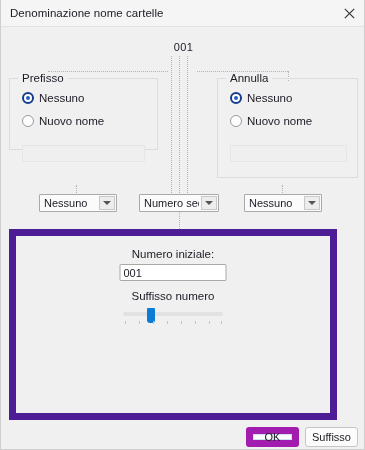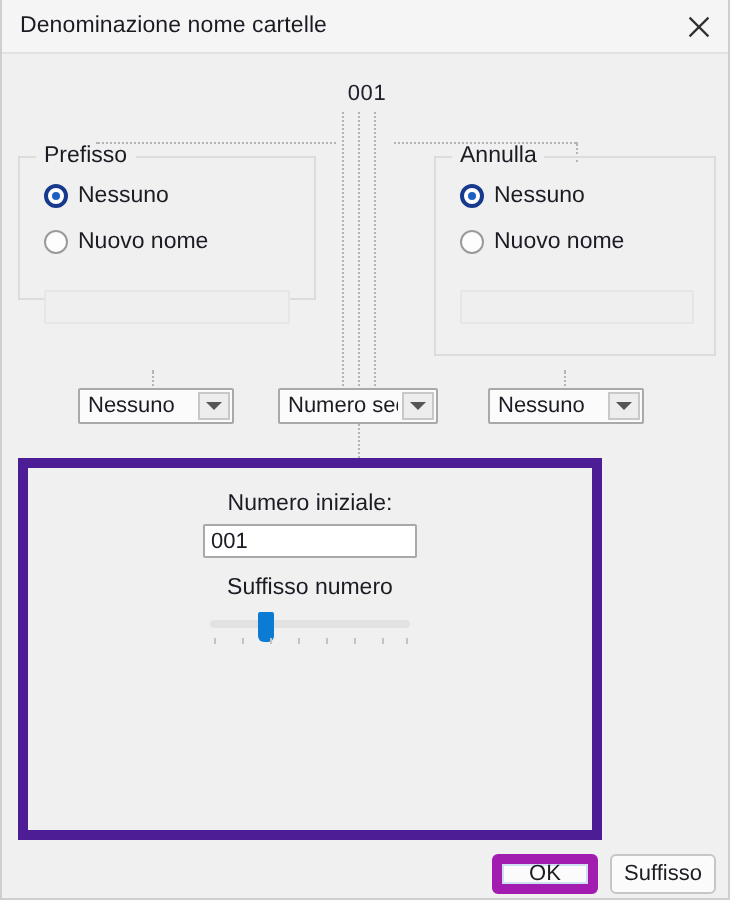--- a/index.html
+++ b/index.html
@@ -200,24 +200,24 @@
     border-left: 4px solid transparent;
     border-right: 4px solid transparent;
     border-top: 4px solid #555;
   }
 
   
   .bottom-panel {
     position: absolute;
     left: 8px;
     top: 229px;
-    width: 292px;
+    width: 328px;
     height: 191px;
     box-sizing: border-box;
-    border: 5px solid #4c1d95;
+    border: 7px solid #4c1d95;
   }
   .center-label {
     position: absolute;
     width: 100%;
     text-align: center;
     font-size: 11.5px;
     color: #1b1b24;
     white-space: nowrap;
   }
   .start-input {
@@ -288,21 +288,21 @@
     border-radius: 3px;
     font-family: "Liberation Sans", sans-serif;
     font-size: 11px;
     color: #1b1b24;
     display: flex;
     align-items: center;
     justify-content: center;
     cursor: default;
   }
   .btn.default {
-    border: 5px solid #a21caf;
+    border: 7px solid #a21caf;
     box-shadow: 0 0 0 1px #cfe0f2 inset;
   }
 </style>
 </head>
 <body>
 
 <div class="window">
 
   <div class="titlebar">
     <div class="titlebar-text">Denominazione nome cartelle</div>

